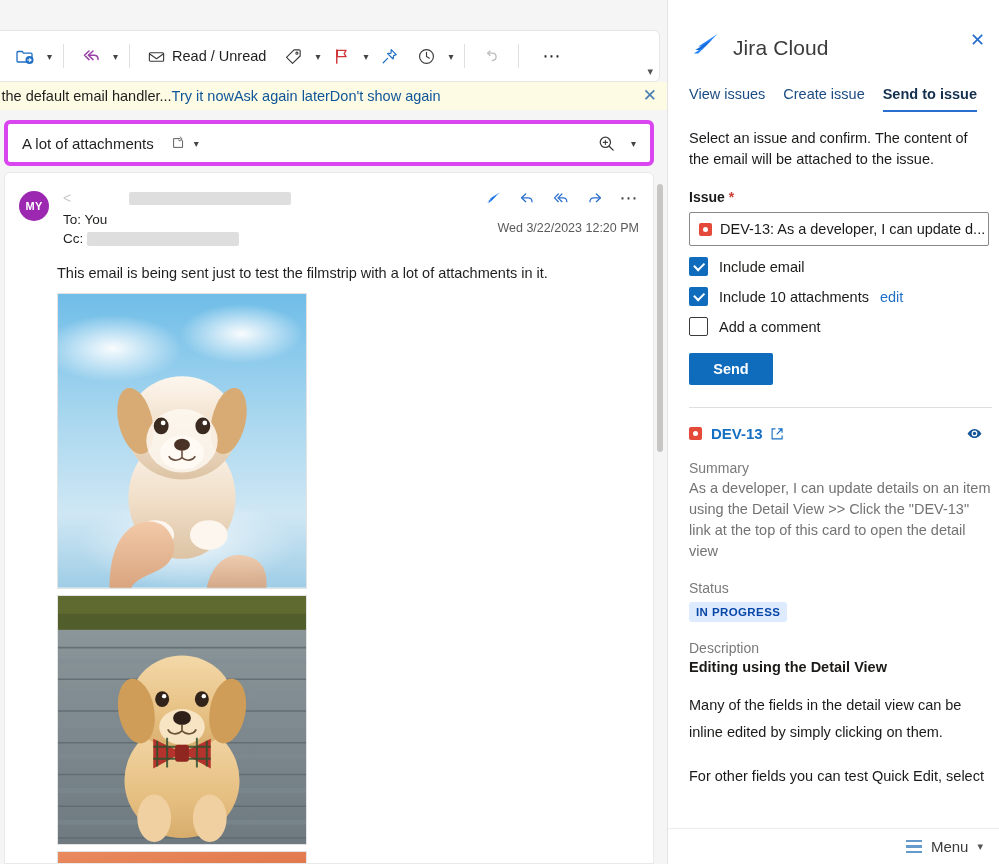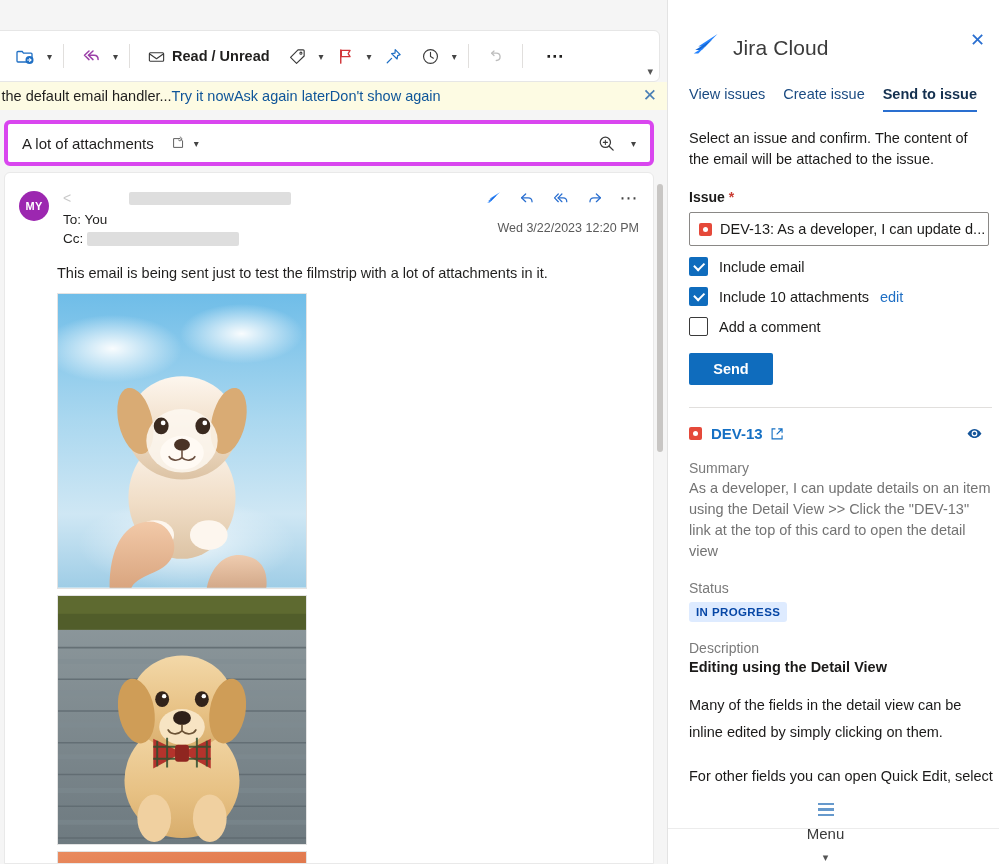--- a/index.html
+++ b/index.html
@@ -31,21 +31,20 @@
     display:flex; align-items:center;
     padding-left: 14px;
     gap: 2px;
   }
   .cmd {
     display:flex; align-items:center; gap:6px;
     height:34px; padding:0 8px;
     border-radius:4px; cursor:pointer;
     font-size:14.5px; color:#201f1e;
     white-space:nowrap;
-    font-weight:bold;
   }
   .chev { font-size:10px; color:#444; padding:0 2px; cursor:pointer; display:flex; align-items:center; height:34px;}
   .vsep { width:1px; height:24px; background:#e1dfdd; margin:0 7px; }
   .ellipsis { font-size:18px; letter-spacing:1.5px; color:#201f1e; padding:0 6px; line-height:1;}
   .cmd-collapse{
     position:absolute; right:6px; top:34px; font-size:11px; color:#555; cursor:pointer;
   }
 
   
   .infobar {
@@ -171,21 +170,21 @@
     font-size:11.5px; font-weight:bold; letter-spacing:.4px;
     padding:4px 7px; border-radius:3px;
   }
   .desc-h { font-size:14.5px; font-weight:bold; color:#1b1a19; margin-top:3px;}
   .desc-p { font-size:14.5px; color:#1b1a19; line-height:27px; margin-top:17px; width:305px;}
 
   .menu-bar {
     position:absolute; left:0; bottom:0; width:331px; height:36px;
     background:#ffffff; border-top:1px solid #ececec;
     display:flex; align-items:center; justify-content:flex-end;
-    padding-right:16px; gap:9px; cursor:pointer;flex-direction:column;
+    padding-right:16px; gap:9px; cursor:pointer;
   }
   .menu-lbl { font-size:15px; color:#3b3b3b; }
   .hamburger { display:flex; flex-direction:column; gap:3px; }
   .hamburger i { display:block; width:16px; height:2.5px; background:#6699cc; }
 </style>
 </head>
 <body>
 
 <div id="app">
 
@@ -541,21 +540,21 @@
 
       <div class="sec-label">Summary</div>
       <div class="sec-text">As a developer, I can update details on an item using the Detail View &gt;&gt; Click the "DEV-13" link at the top of this card to open the detail view</div>
 
       <div class="sec-label">Status</div>
       <div><span class="badge">IN PROGRESS</span></div>
 
       <div class="sec-label">Description</div>
       <div class="desc-h">Editing using the Detail View</div>
       <div class="desc-p">Many of the fields in the detail view can be inline edited by simply clicking on them.</div>
-      <div class="desc-p">For other fields you can open Quick Edit, select</div>
+      <div class="desc-p">For other fields you can test Quick Edit, select</div>
     </div>
 
     <div class="menu-bar">
       <span class="hamburger">
           <i></i>
           <i></i>
           <i></i>
         </span>
       <span class="menu-lbl">Menu</span>
       <span style="font-size:11px;color:#555;">▾</span>

